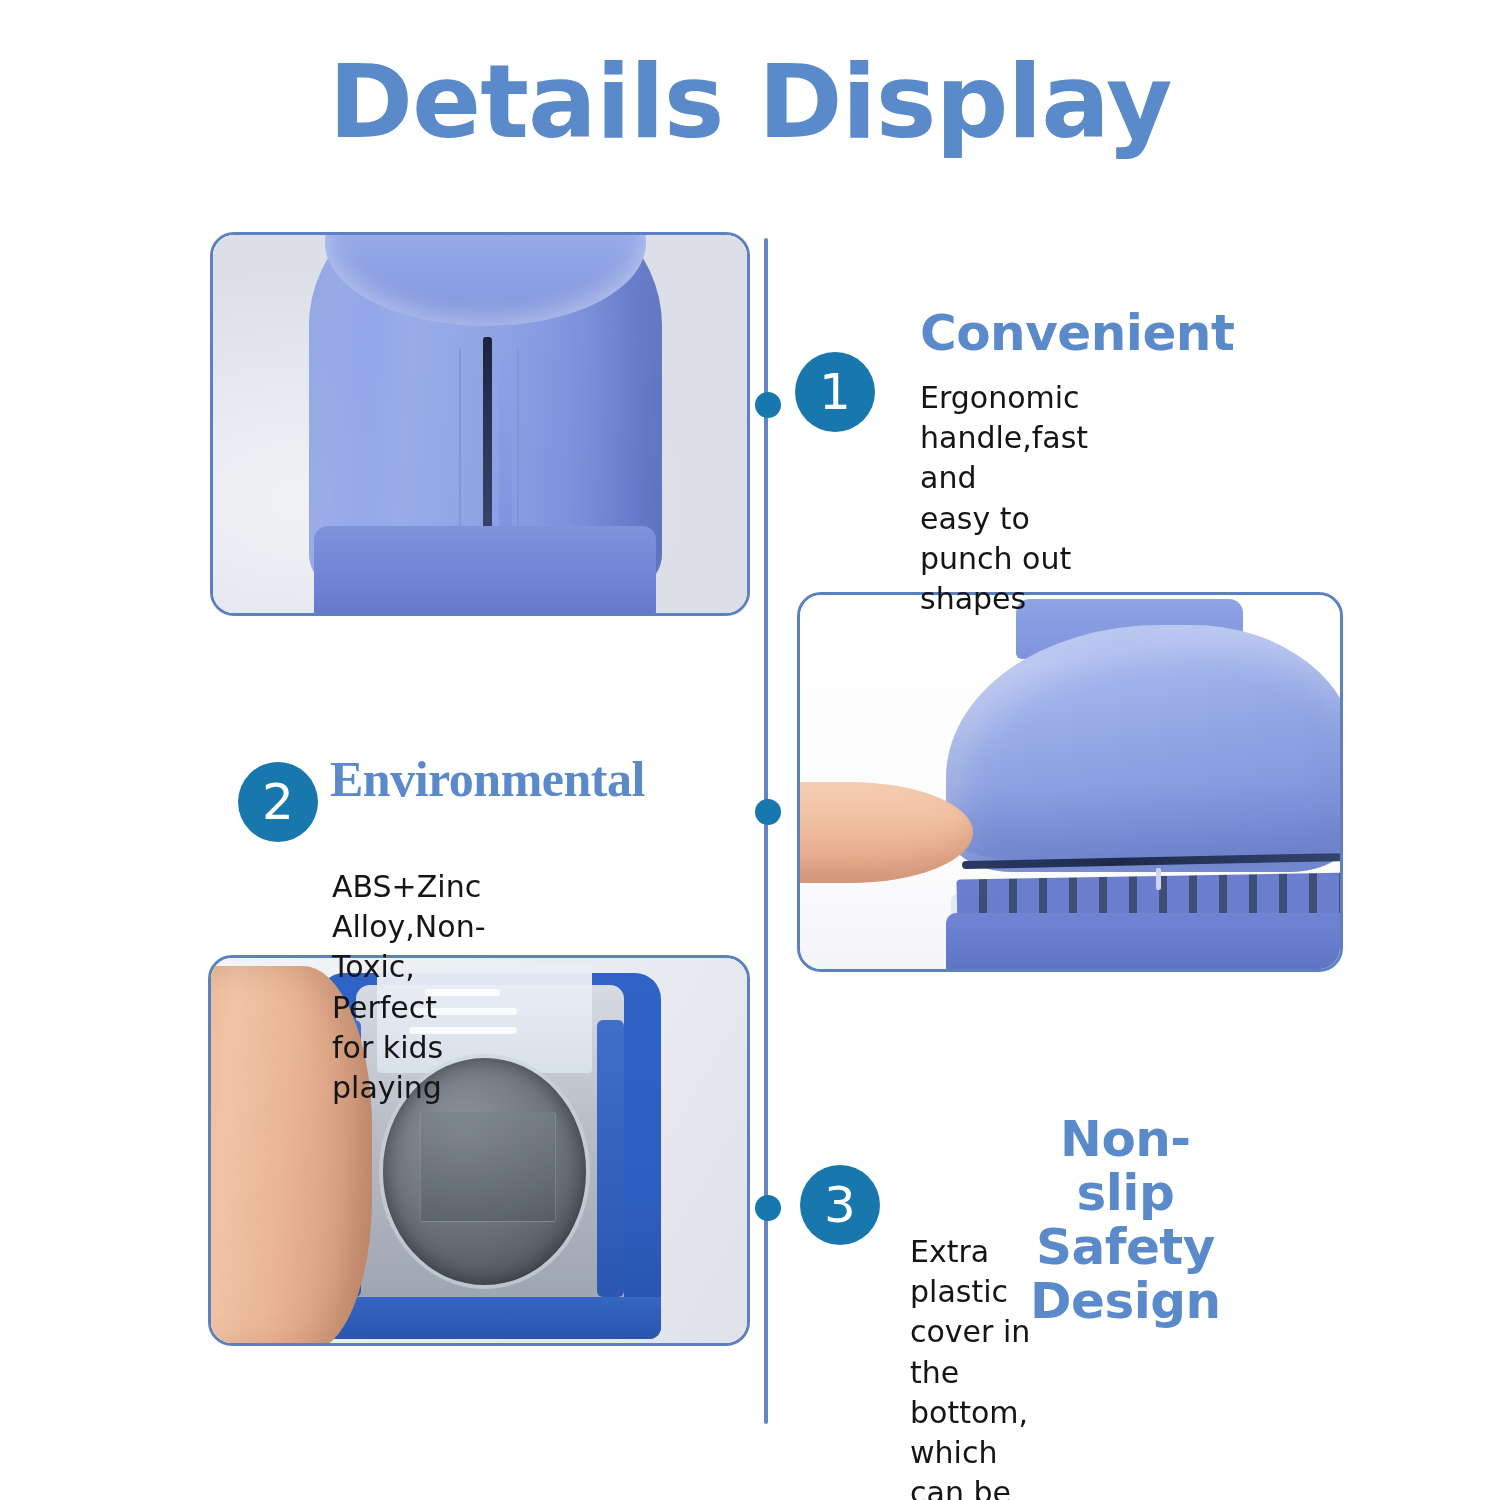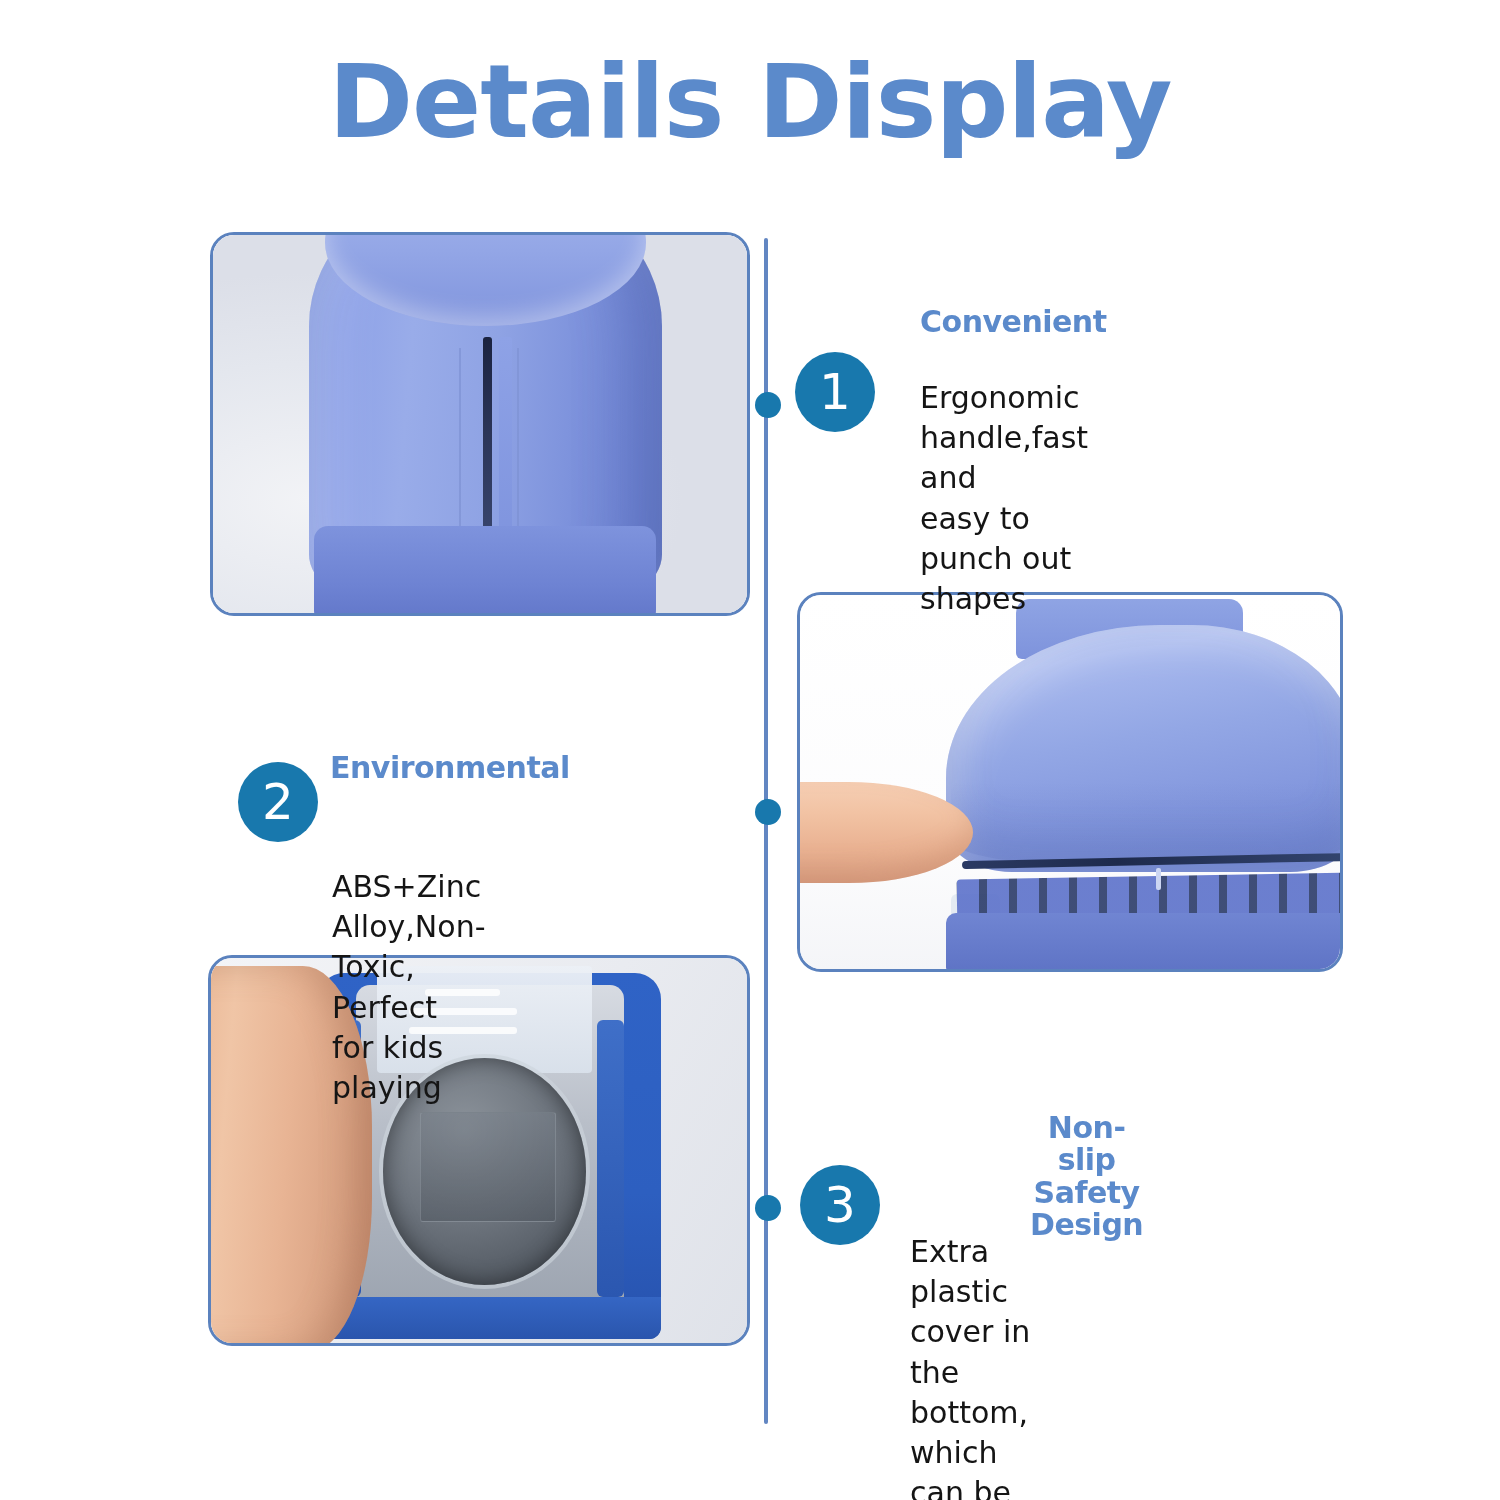--- a/index.html
+++ b/index.html
@@ -379,21 +379,21 @@
     font-weight: normal;
     display: flex;
     align-items: center;
     justify-content: center;
     line-height: 1;
   }
   .feature-heading {
     position: absolute;
     font-family: "DejaVu Sans", sans-serif;
     font-weight: bold;
-    font-size: 30px;
+    font-size: 50px;
     line-height: 1.08;
     color: #5b8acb;
     letter-spacing: -0.5px;
     white-space: pre-line;
   }
   .feature-body {
     position: absolute;
     font-family: "DejaVu Sans", sans-serif;
     font-weight: normal;
     font-size: 30px;
@@ -402,21 +402,21 @@
     white-space: pre-line;
   }
 
   
   #feature-1 .num-circle   { left: 795px;  top: 352px; }
   #feature-1 .feature-heading { left: 920px; top: 306px; }
   #feature-1 .feature-body    { left: 920px; top: 378px; }
 
   
   #feature-2 .num-circle   { left: 238px;  top: 762px; }
-  #feature-2 .feature-heading { left: 330px; top: 752px; }
+  #feature-2 .feature-heading { left: 330px; top: 752px; font-family: Liberation Serif, serif; }
   #feature-2 .feature-body    { left: 332px; top: 867px; }
 
   
   #feature-3 .num-circle   { left: 800px;  top: 1165px; }
   #feature-3 .feature-heading { left: 1030px; top: 1112px; text-align: center; }
   #feature-3 .feature-body    { left: 910px; top: 1232px; }
 </style>
 </head>
 <body>
 

